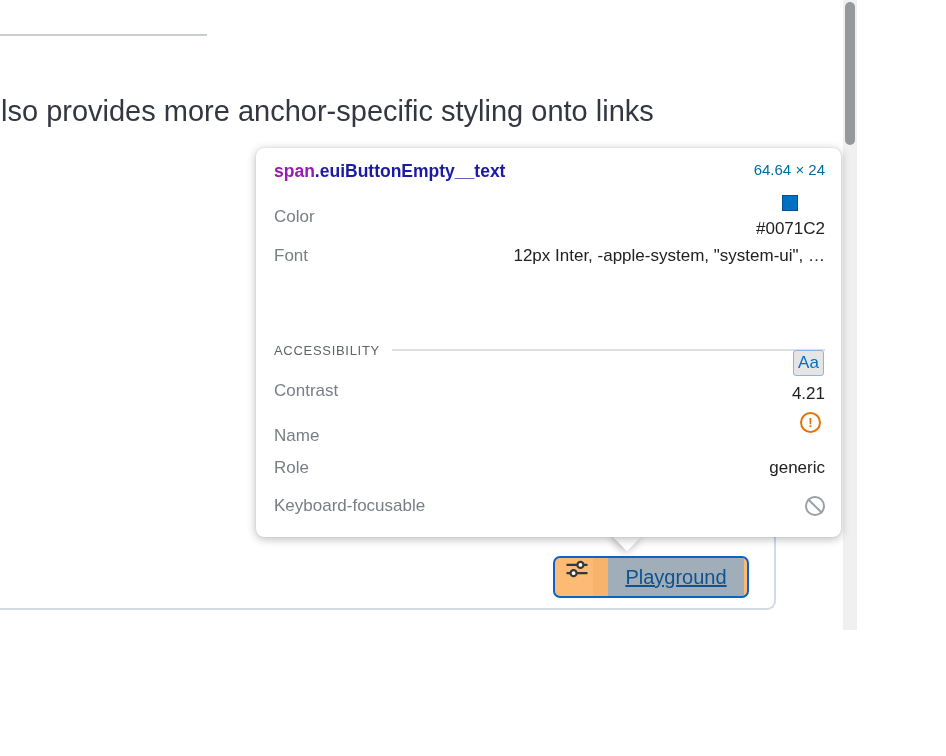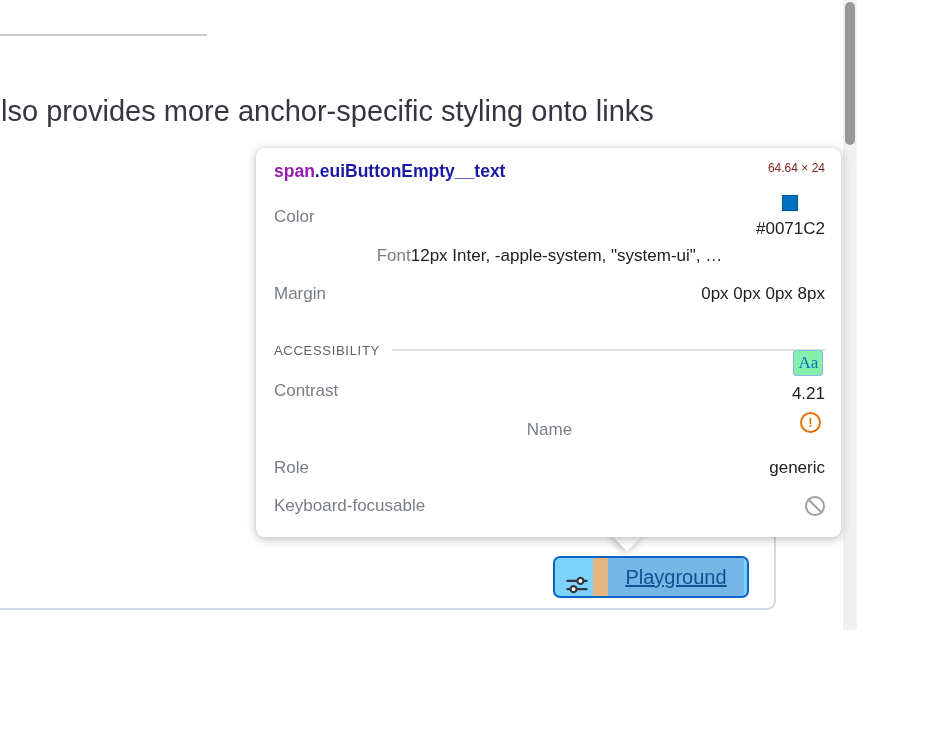--- a/index.html
+++ b/index.html
@@ -13,22 +13,22 @@
   .page-heading { position:absolute; left:1px; top:94px; font-size:29px; line-height:34px;
                   color:#343741; white-space:nowrap; }
 
   
   .content-panel { position:absolute; left:-30px; top:537px; width:806px; height:73px;
                    border-right:2px solid #d3dae6; border-bottom:2px solid #d3dae6;
                    border-bottom-right-radius:9px; background:transparent; }
 
   
   .playground-button { position:absolute; left:553px; top:556px; width:196px; height:42px;
-                       background:#7dd3fc; border:2px solid #0a64c8; border-radius:7px;
-                       display:flex; align-items:flex-end; cursor:pointer; }
+                       background:#fdba74; border:2px solid #0a64c8; border-radius:7px;
+                       display:flex; align-items:flex-start; cursor:pointer; }
   .sliders-icon { margin-left:11px; display:flex; align-items:center; }
   .margin-overlay { position:absolute; left:38px; top:0; bottom:0; width:15px;
                     background:rgba(246,178,107,0.85); }
   .btn-text { position:absolute; left:53px; top:0; bottom:0; width:136px;
               display:flex; align-items:center; justify-content:center;
               background:rgba(111,168,220,0.66);
               color:#10518f; font-size:20px; text-decoration:underline; }
 
   
   .tooltip-caret { position:absolute; left:617px; top:527px; width:20px; height:20px;
@@ -38,45 +38,45 @@
   
   .inspect-tooltip { position:absolute; left:256px; top:148px; width:585px; height:389px;
                      background:#ffffff; border-radius:8px; z-index:6;
                      box-shadow:0 2px 10px rgba(0,0,0,0.28), 0 0 1px rgba(0,0,0,0.2);
                      font-size:17px; color:#202124; }
   .thead { position:absolute; left:18px; right:16px; top:13px; display:flex;
            justify-content:space-between; align-items:flex-start; }
   .sel { font-size:17.5px; font-weight:700; white-space:nowrap; }
   .sel-tag { color:#971cb0; }
   .sel-class { color:#1a1aa6; }
-  .dims { font-size:12px; color:#7f1d1d; font-weight:400; }
+  .dims { font-size:15px; color:#0369a1; font-weight:400; }
 
   .trow { position:absolute; left:18px; right:16px; height:26px; display:flex;
           align-items:center; justify-content:space-between; }
   .row-color    { top:56px; }
-  .row-font     { top:95px;justify-content:center; }
+  .row-font     { top:95px; }
   .row-margin   { top:133px; }
   .row-contrast { top:230px; }
-  .row-name     { top:269px;justify-content:center; }
+  .row-name     { top:275px; }
   .row-role     { top:307px; }
   .row-keyboard { top:345px; }
   .tlabel { color:#797e84; }
   .tvalue { color:#202124; display:flex; align-items:center; gap:8px; white-space:nowrap;flex-direction:column; }
 
   .color-swatch { width:16px; height:16px; background:#0071c2; border:1px solid rgba(0,0,0,0.25);
                   display:inline-block; }
 
   .a11y-head { position:absolute; left:18px; right:16px; top:194px; height:16px;
                display:flex; align-items:center; }
   .a11y-title { font-size:13px; font-weight:400; letter-spacing:0.7px; color:#5f6368; }
   .a11y-line { flex:1; height:2px; background:#dddfe2; margin-left:12px; }
 
-  .aa-chip { min-width:30px; height:26px; padding:0 4px; background:#86efac;
+  .aa-chip { min-width:30px; height:26px; padding:0 4px; background:#e5e5e5;
              border:1.5px solid #88b4e8; border-radius:3px; color:#0071c2; font-size:17px;
-             display:flex; align-items:center; justify-content:center;font-family:Liberation Serif, serif; }
+             display:flex; align-items:center; justify-content:center; }
   .warn-icon { width:21px; height:21px; border:2px solid #e8710a; border-radius:50%;
                color:#e8710a; display:flex; align-items:center; justify-content:center;
                font-weight:700; font-size:13px; line-height:1; margin-left:4px; }
   .warn-icon::before { content:"!"; }
   .noentry-icon { width:20px; height:20px; border:2px solid #9aa0a6; border-radius:50%;
                   position:relative; }
   .noentry-icon::before { content:""; position:absolute; left:-2px; top:7px; width:20px;
                           height:2px; background:#9aa0a6; transform:rotate(45deg); }
 
   
@@ -124,24 +124,20 @@
         <span class="color-swatch" style="background: rgb(0, 113, 194);"></span>
         <span>#0071C2</span>
       </span>
     </div>
 
     <div class="trow row-font">
       <span class="tlabel">Font</span>
       <span class="tvalue">12px Inter, -apple-system, "system-ui", …</span>
     </div>
 
-    <div class="trow row-margin">
-      <span class="tlabel">Margin</span>
-      <span class="tvalue">0px 0px 0px 8px</span>
-    </div>
 
     <div class="a11y-head">
       <span class="a11y-title">ACCESSIBILITY</span>
       <span class="a11y-line"></span>
     </div>
 
     <div class="trow row-contrast">
       <span class="tlabel">Contrast</span>
       <span class="tvalue">
         <span class="aa-chip">Aa</span>

